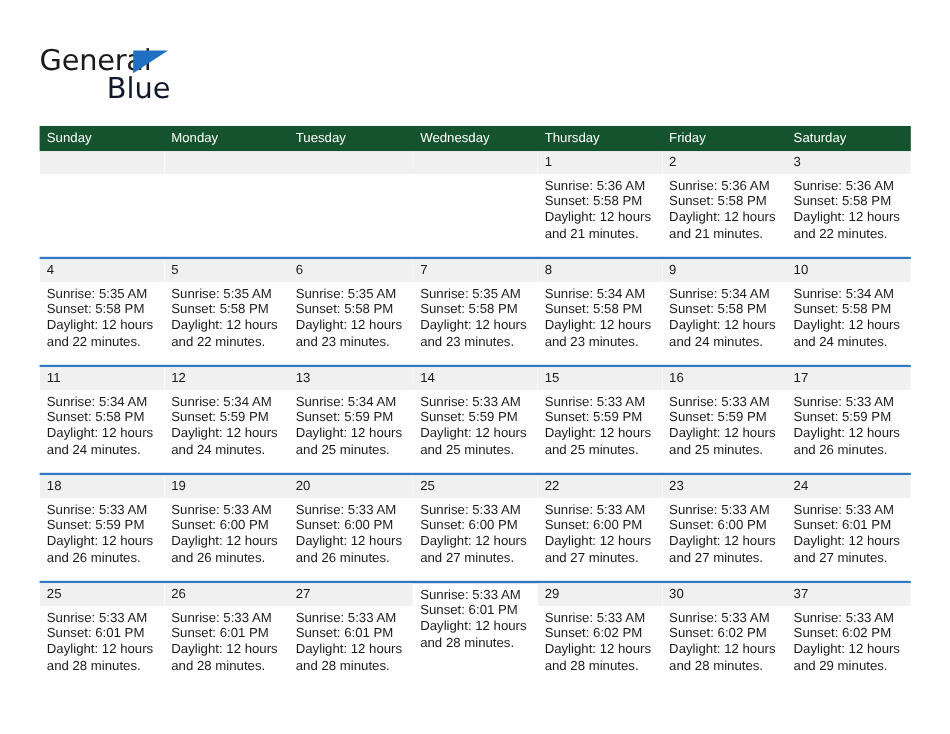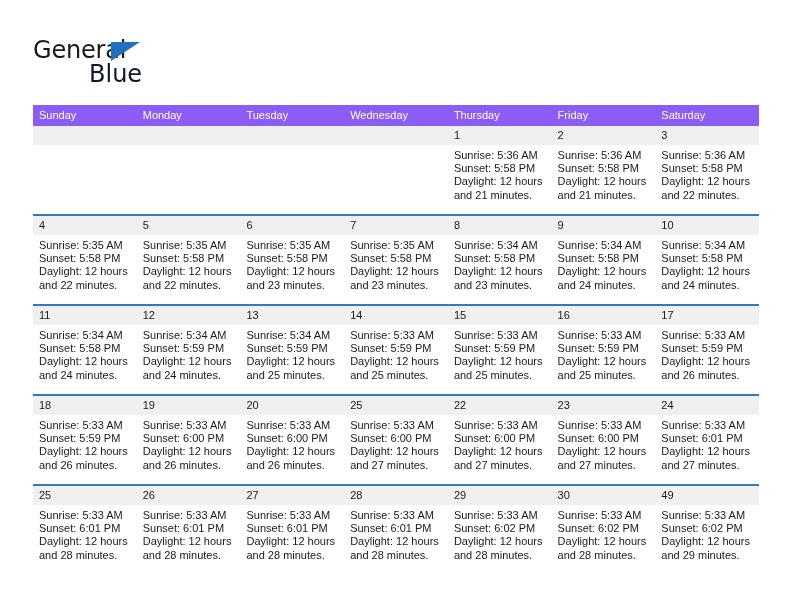--- a/index.html
+++ b/index.html
@@ -84,21 +84,21 @@
 
   
   .calendar {
     position: absolute;
     left: 33px;
     top: 105px;
     width: 726px;
   }
   .dow-row {
     display: flex;
-    background: #8b5cf6;
+    background: #14532d;
     height: 21px;
   }
   .dow {
     flex: 1 1 0;
     color: #ffffff;
     font-size: 11px;
     line-height: 21px;
     padding-left: 6px;
     box-sizing: border-box;
     white-space: nowrap;
@@ -426,21 +426,20 @@
           <div class="cell">
             <div class="daynum-band">27</div>
             <div class="info">
               <div>Sunrise: 5:33 AM</div>
               <div>Sunset: 6:01 PM</div>
               <div>Daylight: 12 hours</div>
               <div>and 28 minutes.</div>
             </div>
           </div>
           <div class="cell">
-            <div class="daynum-band">28</div>
             <div class="info">
               <div>Sunrise: 5:33 AM</div>
               <div>Sunset: 6:01 PM</div>
               <div>Daylight: 12 hours</div>
               <div>and 28 minutes.</div>
             </div>
           </div>
           <div class="cell">
             <div class="daynum-band">29</div>
             <div class="info">
@@ -453,21 +452,21 @@
           <div class="cell">
             <div class="daynum-band">30</div>
             <div class="info">
               <div>Sunrise: 5:33 AM</div>
               <div>Sunset: 6:02 PM</div>
               <div>Daylight: 12 hours</div>
               <div>and 28 minutes.</div>
             </div>
           </div>
           <div class="cell">
-            <div class="daynum-band">49</div>
+            <div class="daynum-band">37</div>
             <div class="info">
               <div>Sunrise: 5:33 AM</div>
               <div>Sunset: 6:02 PM</div>
               <div>Daylight: 12 hours</div>
               <div>and 29 minutes.</div>
             </div>
           </div>
         </div>
       </div>
   </div>

